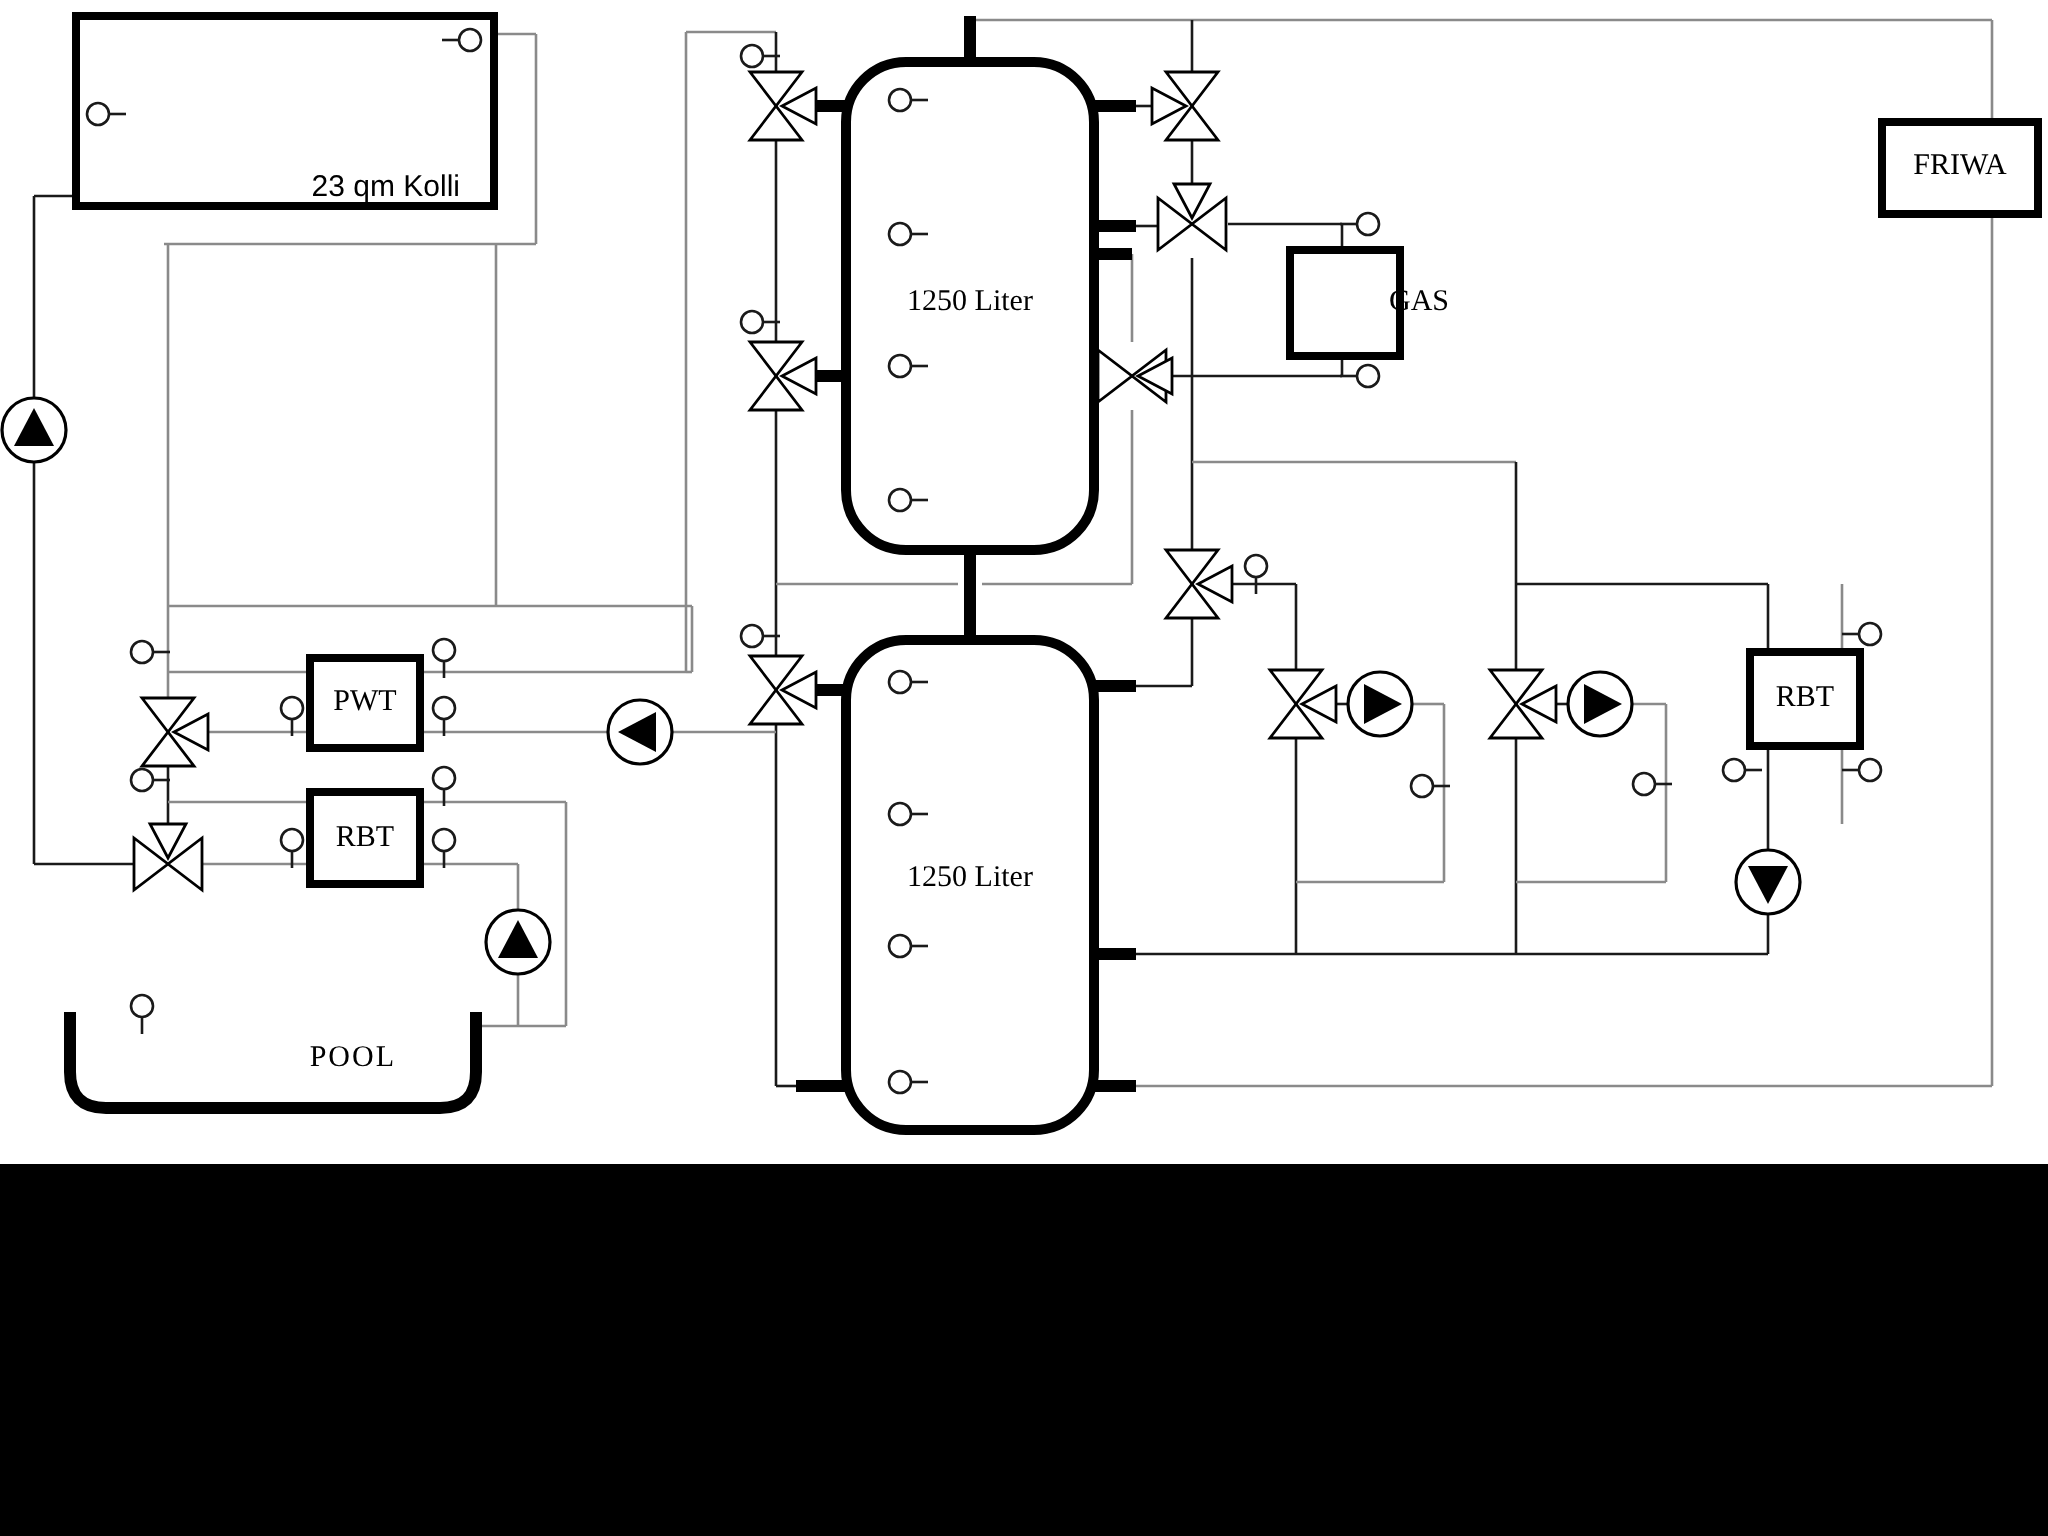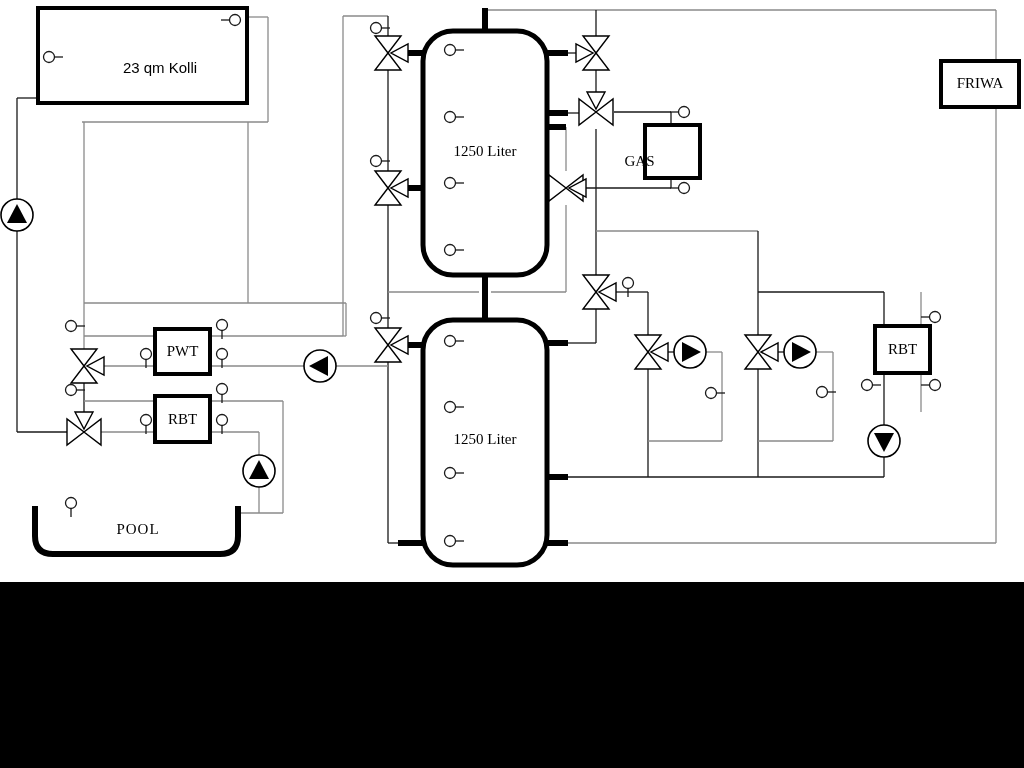--- a/index.html
+++ b/index.html
@@ -301,24 +301,24 @@
       <g>
         <circle cx="935" cy="317" r="5.5" fill="#ffffff" stroke="#1a1a1a" stroke-width="1.3"></circle>
         <line x1="921" y1="317" x2="930" y2="317" stroke="#1a1a1a" stroke-width="1.3"></line>
       </g>
       <g>
         <circle cx="935" cy="385" r="5.5" fill="#ffffff" stroke="#1a1a1a" stroke-width="1.3"></circle>
         <line x1="921" y1="385" x2="930" y2="385" stroke="#1a1a1a" stroke-width="1.3"></line>
       </g>
     </svg>
 
-<div class="lbl" style="left:90px;top:60px;width:140px;text-align:center;">23 qm Kolli</div>
+<div class="lbl" style="left:90px;top:86px;width:140px;text-align:right;">23 qm Kolli</div>
 <div class="lbl ctr" style="left:423px;top:144px;width:124px;">1250 Liter</div>
 <div class="lbl ctr" style="left:423px;top:432px;width:124px;">1250 Liter</div>
 <div class="lbl ctr" style="left:155px;top:344px;width:55px;">PWT</div>
 <div class="lbl ctr" style="left:155px;top:412px;width:55px;">RBT</div>
-<div class="lbl ctr" style="left:612px;top:144px;width:55px;margin-top:10px;">GAS</div>
+<div class="lbl ctr" style="left:682px;top:144px;width:55px;">GAS</div>
 <div class="lbl ctr" style="left:941px;top:76px;width:78px;">FRIWA</div>
 <div class="lbl ctr" style="left:875px;top:342px;width:55px;">RBT</div>
-<div class="lbl ctr" style="left:78px;top:522px;width:120px;letter-spacing:1px;">POOL</div>
+<div class="lbl ctr" style="left:78px;top:522px;width:120px;letter-spacing:1px;text-align:right;">POOL</div>
 
 <div id="footer-bar"></div>
 </div>
 
 </body></html>

